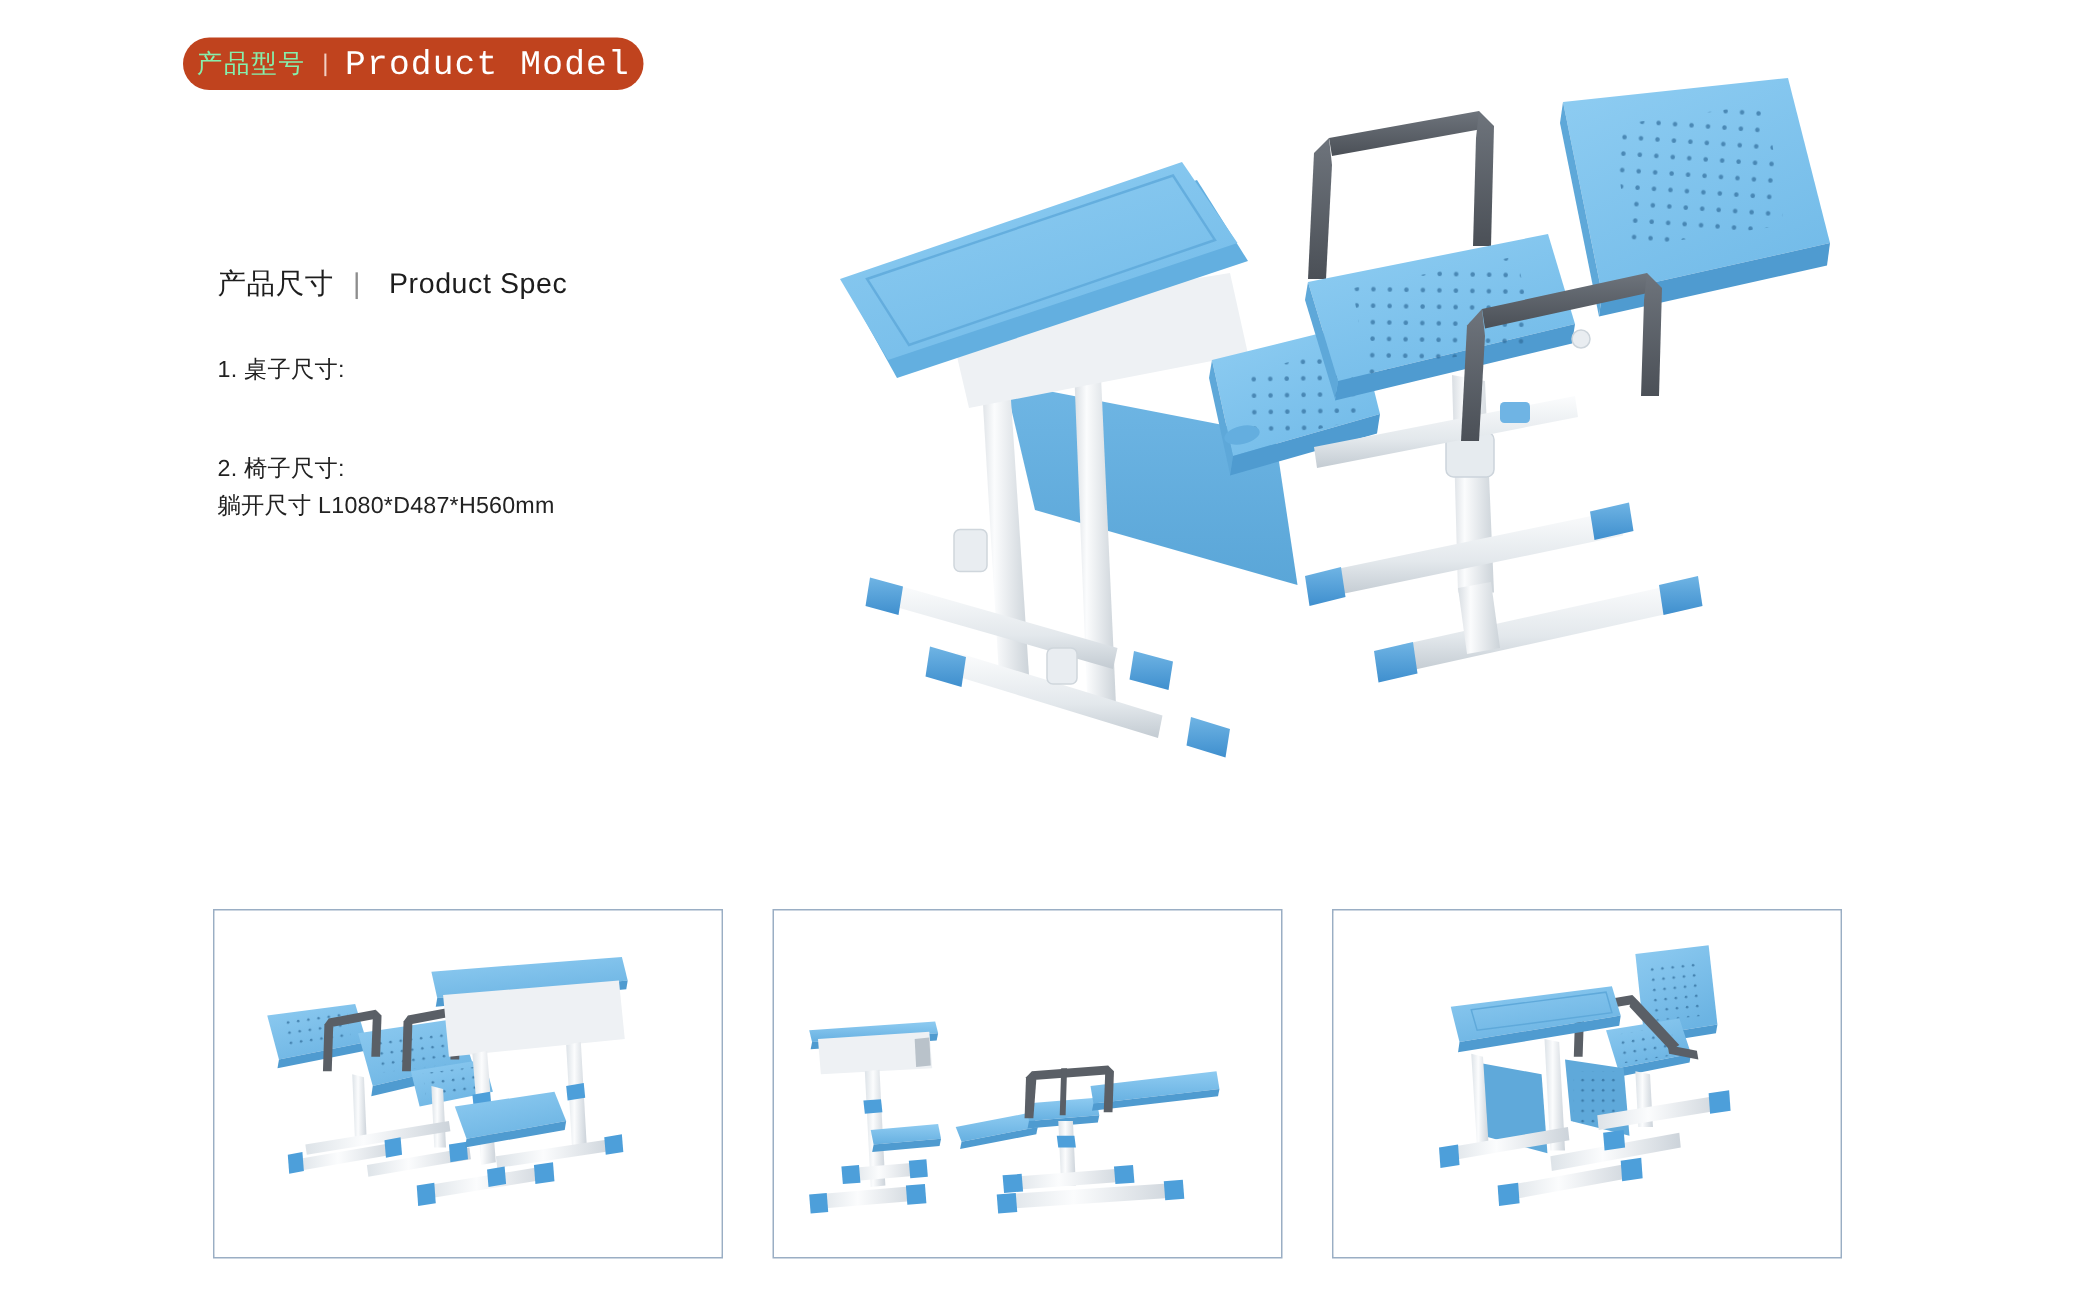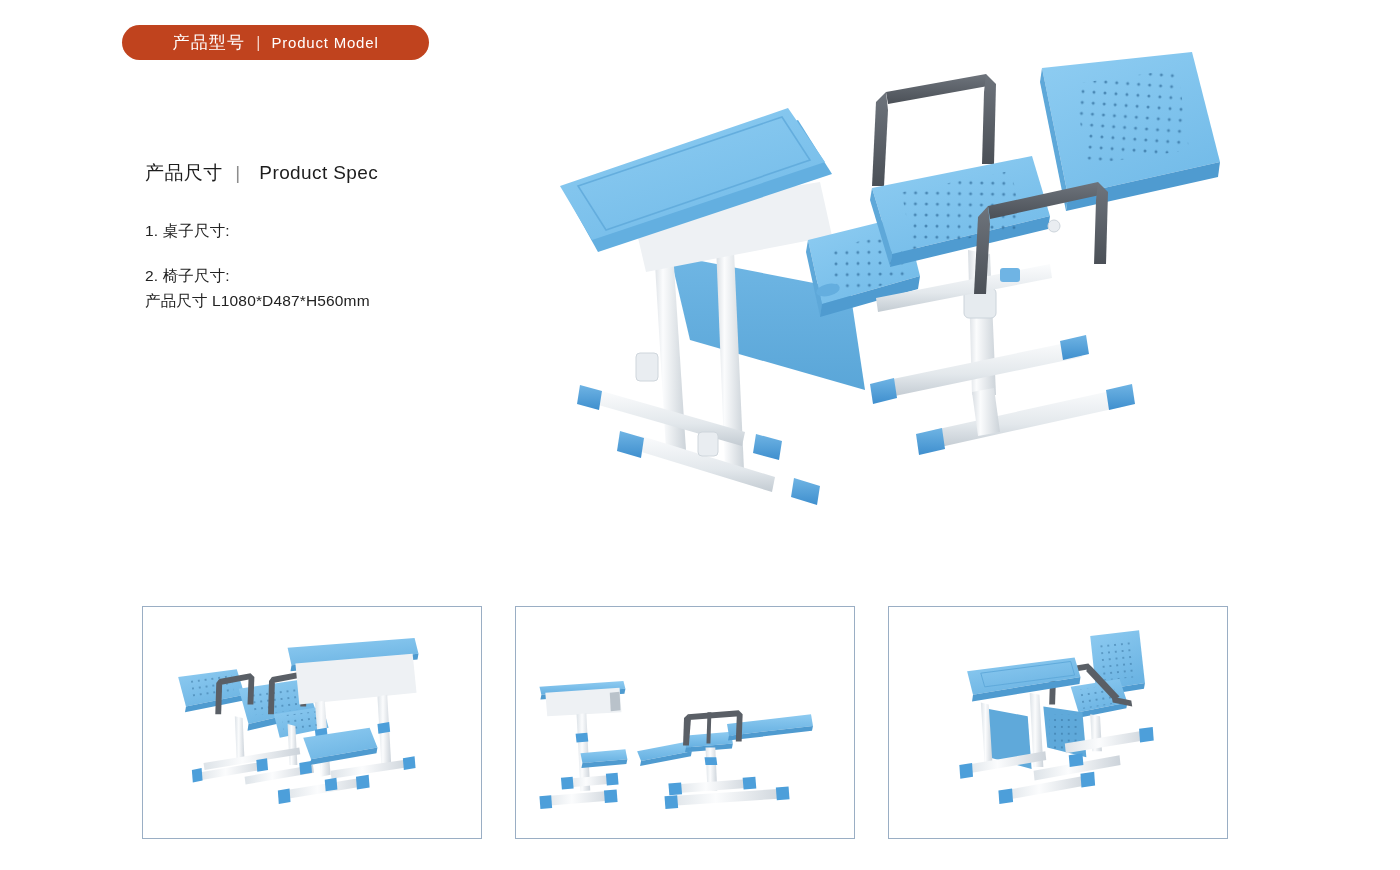--- a/index.html
+++ b/index.html
@@ -24,57 +24,58 @@
     border-radius: 18px;
     background: #c0431e;
     display: flex;
     align-items: center;
     justify-content: center;
     gap: 11px;
     white-space: nowrap;
   }
   .header-badge .cn {
     font-size: 17px;
-    color: #ffffff;
+    color: #86efac;
     letter-spacing: 1.2px;
     font-weight: 400;
   }
   .header-badge .sep {
     font-size: 16px;
     color: #f2cfc4;
     font-weight: 300;
   }
   .header-badge .en {
-    font-size: 15px;
+    font-size: 23px;
     color: #ffffff;
     letter-spacing: 0.8px;
     font-weight: 400;
+    font-family: Liberation Mono, monospace;
   }
 
   
   .spec-block {
     position: absolute;
-    left: 145px; top: 160px;
+    left: 145px; top: 176px;
     width: 330px;
   }
   .spec-heading {
     font-size: 19px;
     color: #1d1d1d;
     margin-bottom: 32px;
     white-space: nowrap;
     letter-spacing: 0.4px;
   }
   .spec-heading .bar {
     color: #8d8d8d;
     margin: 0 9px 0 7px;
     font-weight: 300;
   }
   .spec-heading .en { margin-left: 4px; }
 
-  .spec-group { margin-bottom: 20px; }
+  .spec-group { margin-bottom: 41px; }
   .spec-group:last-child { margin-bottom: 0; }
   .spec-line {
     font-size: 15.5px;
     color: #222222;
     line-height: 1.62;
     white-space: nowrap;
     letter-spacing: 0.15px;
   }
 
   
@@ -118,21 +119,21 @@
     <span class="bar">|</span>
     <span class="en">Product Spec</span>
   </div>
 
   <div class="spec-group">
     <div class="spec-line">1. 桌子尺寸:</div>
   </div>
 
   <div class="spec-group">
     <div class="spec-line">2. 椅子尺寸:</div>
-    <div class="spec-line">产品尺寸 L1080*D487*H560mm</div>
+    <div class="spec-line">躺开尺寸 L1080*D487*H560mm</div>
   </div>
 
 </div>
 
 <div class="hero">
   <svg viewBox="0 0 760 470" xmlns="http://www.w3.org/2000/svg">
     <defs>
       <linearGradient id="blueTop" x1="0" y1="0" x2="0.6" y2="1">
         <stop offset="0%" stop-color="#8fcdf2"></stop>
         <stop offset="100%" stop-color="#74bce9"></stop>

